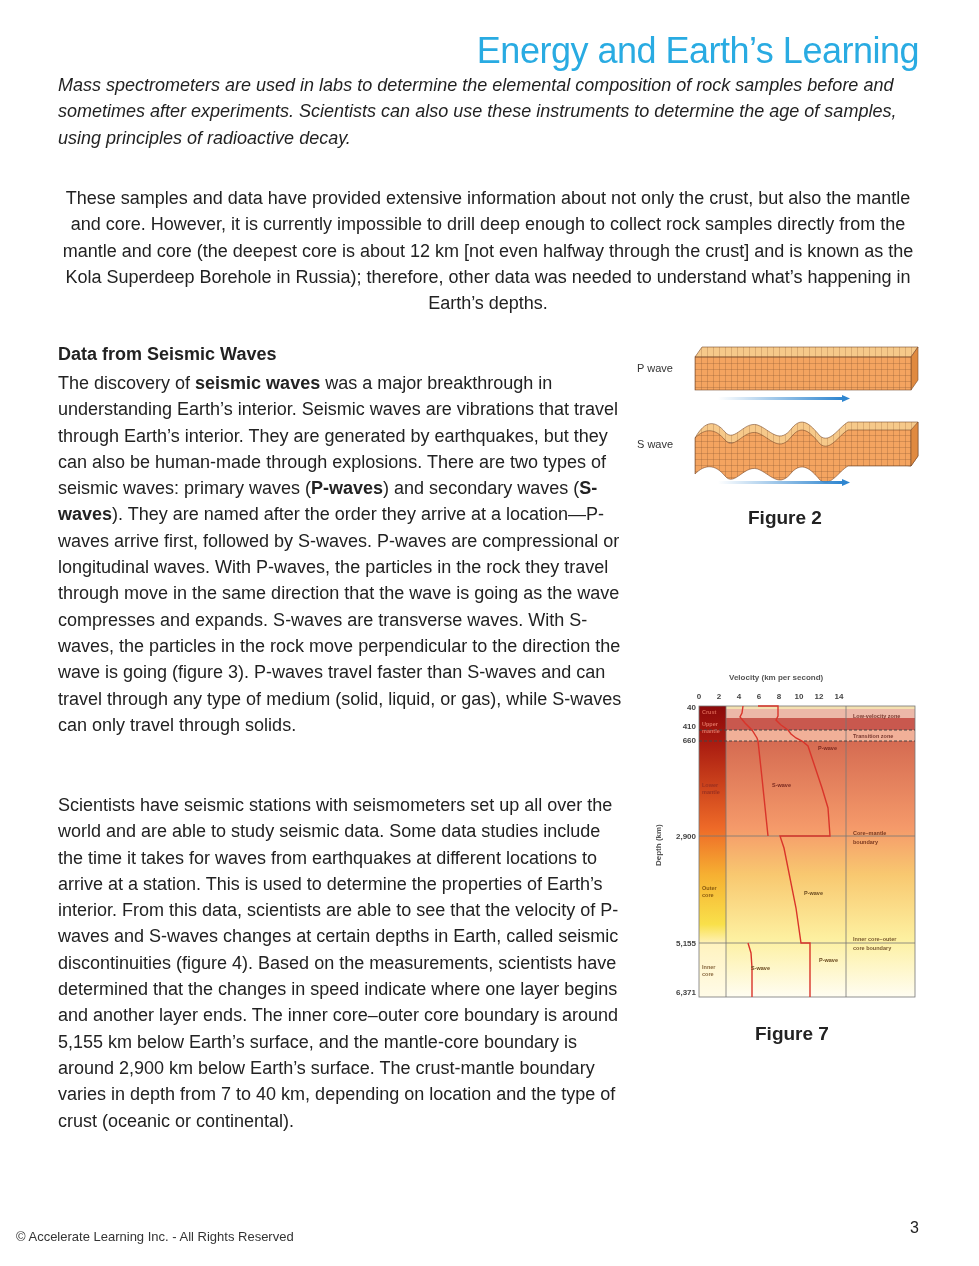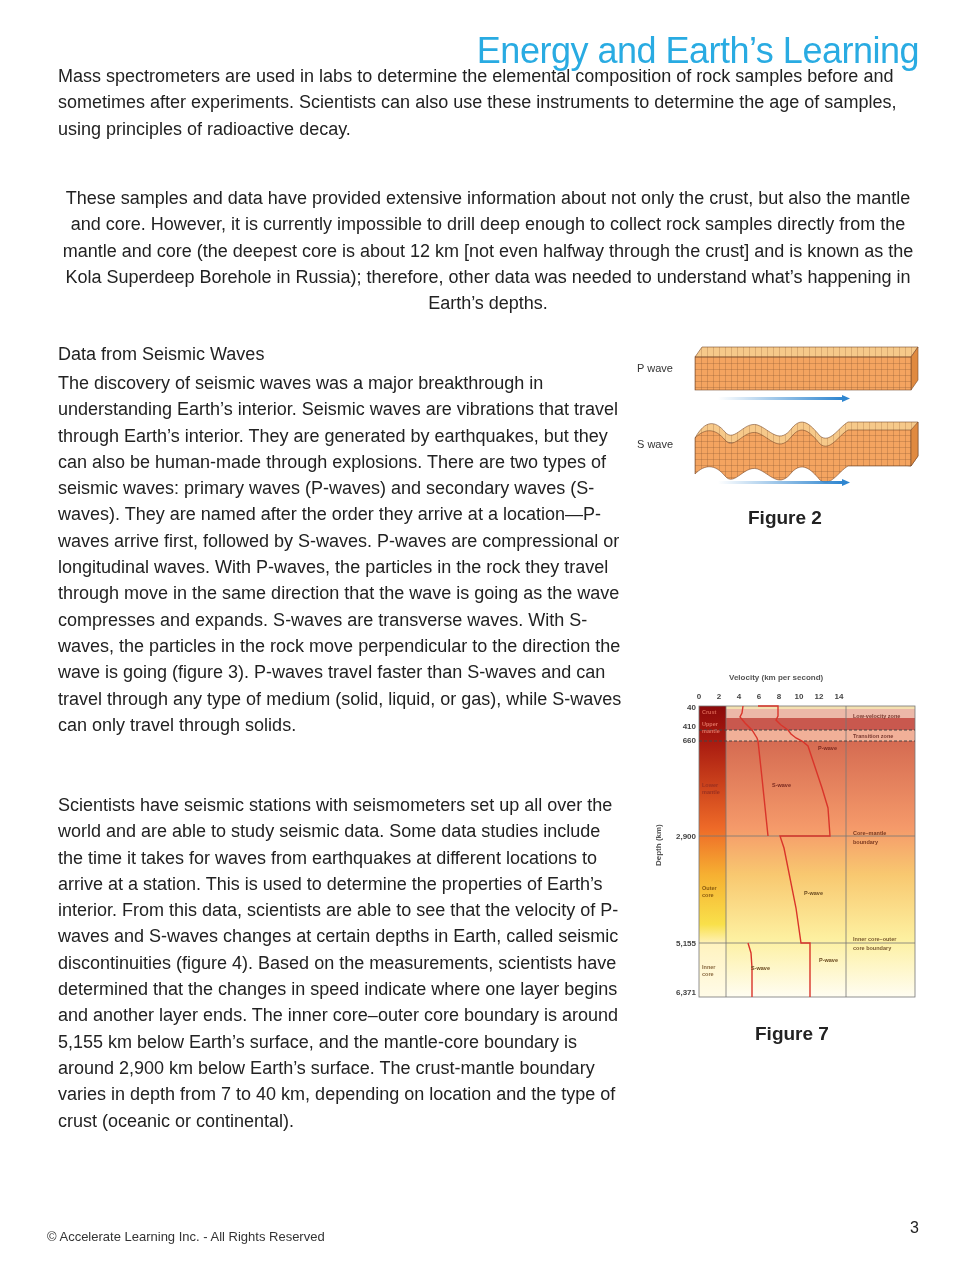--- a/index.html
+++ b/index.html
@@ -1,32 +1,32 @@
 <!DOCTYPE html>
 <html><head>
 <meta charset="utf-8">
 <style>
   html, body { margin: 0; padding: 0; background: #ffffff; }
   body { width: 979px; height: 1266px; position: relative; overflow: hidden;
          font-family: "Liberation Sans", sans-serif; color: #222; }
   .title { position: absolute; right: 60px; top: 30px; font-size: 36px; color: #29abe2;
            letter-spacing: -0.5px; font-weight: normal; margin: 0; }
   .para { position: absolute; left: 58px; font-size: 18px; line-height: 26.3px; margin: 0; color: #222; }
-  .p1 { top: 63px; width: 860px; }
+  .p1 { top: 72px; width: 860px; font-style: italic; }
   .p2 { top: 185px; width: 860px; text-align: center; }
-  .section-head { position: absolute; left: 58px; top: 344px; font-size: 18px; font-weight: normal; margin: 0; }
+  .section-head { position: absolute; left: 58px; top: 344px; font-size: 18px; font-weight: bold; margin: 0; }
   .p3 { top: 370px; width: 565px; }
   .p4 { top: 792px; width: 565px; }
-  .para b { font-weight: normal; }
+  .para b { font-weight: bold; }
   .fig3 { position: absolute; left: 630px; top: 340px; width: 320px; height: 200px; }
   .fig4 { position: absolute; left: 650px; top: 668px; width: 300px; height: 380px; }
   .fig-caption { position: absolute; font-size: 19px; font-weight: bold; color: #222; }
   .cap3 { left: 748px; top: 507px; }
   .cap4 { left: 755px; top: 1023px; }
-  .footer { position: absolute; left: 16px; top: 1229px; font-size: 13px; color: #333; margin-left: 31px; }
+  .footer { position: absolute; left: 16px; top: 1229px; font-size: 13px; color: #333; }
   .page-num { position: absolute; right: 60px; top: 1219px; font-size: 16px; color: #222; }
 </style>
 </head>
 <body>
 
 <h1 class="title">Energy and Earth’s Learning</h1>
 
 <p class="para p1">Mass spectrometers are used in labs to determine the elemental composition of rock samples before and sometimes after experiments. Scientists can also use these instruments to determine the age of samples, using principles of radioactive decay.</p>
 <p class="para p2">These samples and data have provided extensive information about not only the crust, but also the mantle and core. However, it is currently impossible to drill deep enough to collect rock samples directly from the mantle and core (the deepest core is about 12 km [not even halfway through the crust] and is known as the Kola Superdeep Borehole in Russia); therefore, other data was needed to understand what’s happening in Earth’s depths.</p>
 

